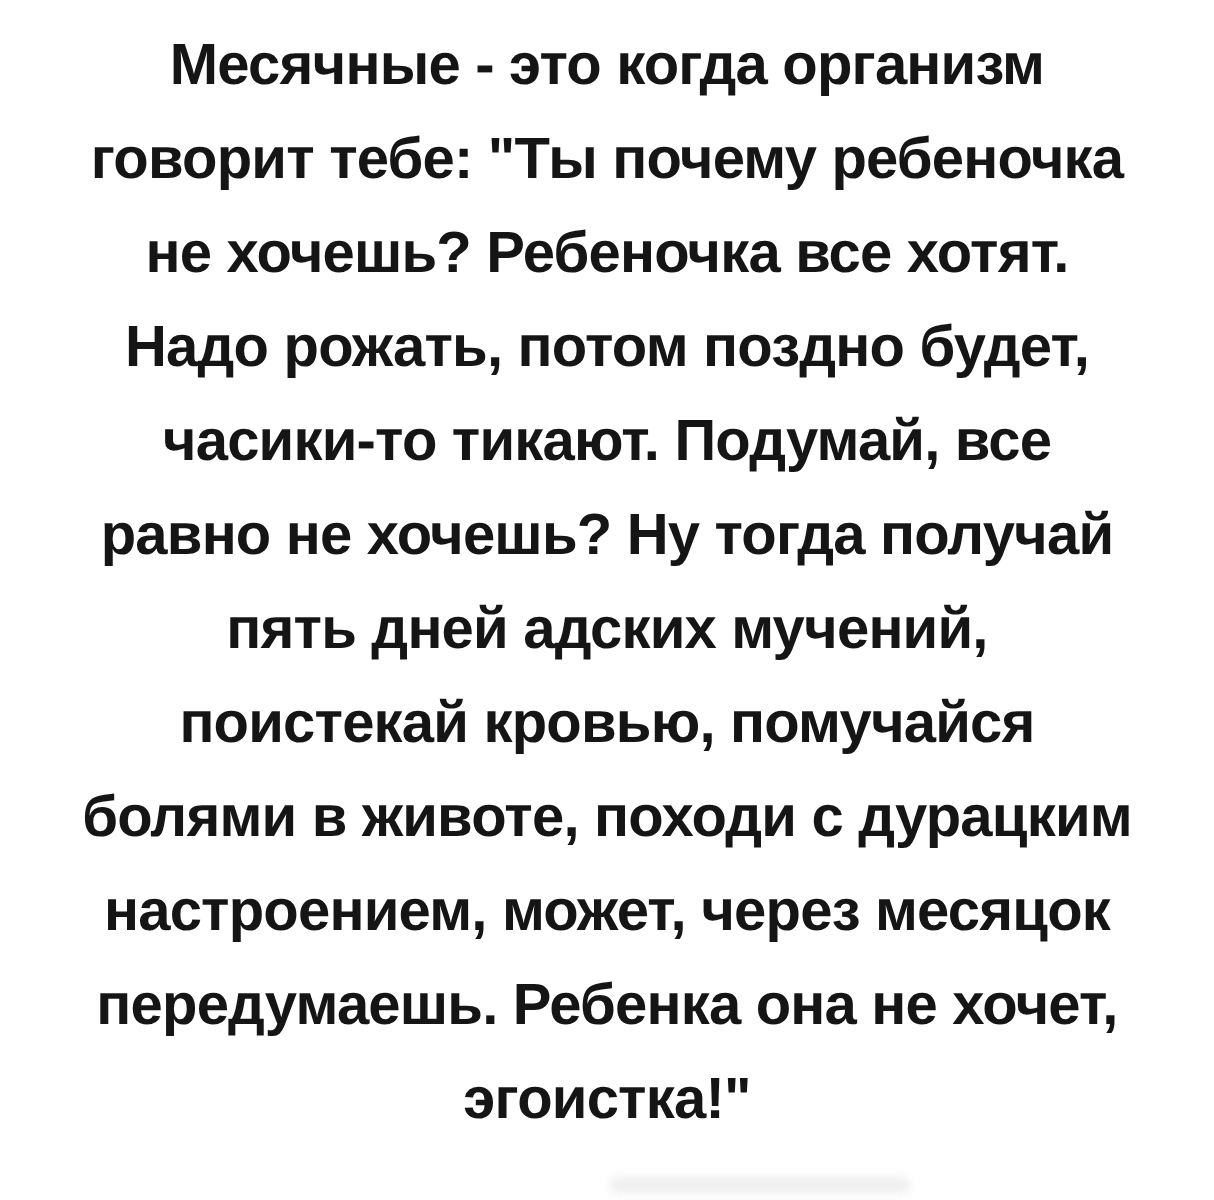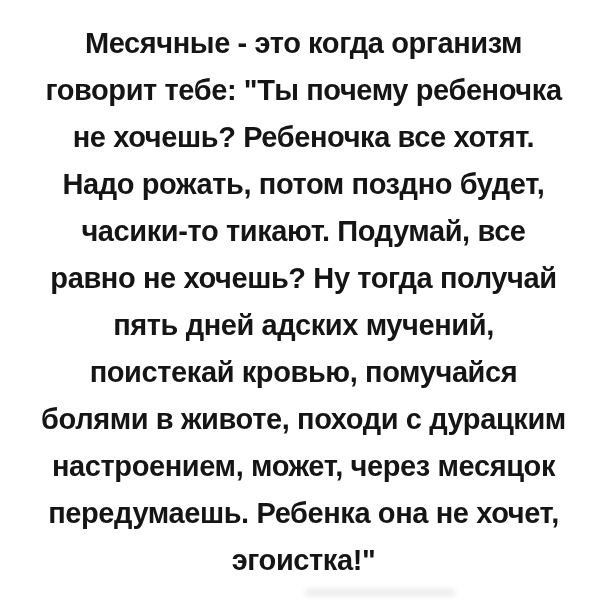--- a/index.html
+++ b/index.html
@@ -14,21 +14,21 @@
       position: relative;
       font-family: "Liberation Sans", sans-serif;
     }
     .meme-wrap {
       width: 607px;
       height: 600px;
       display: flex;
       align-items: flex-start;
       justify-content: center;
       box-sizing: border-box;
-      padding-top: 20px;
+      padding-top: 10px;
     }
     .meme-text {
       width: 100%;
       text-align: center;
       font-weight: bold;
       font-size: 29px;
       line-height: 47px;
       letter-spacing: -0.4px;
       color: #151515;
       white-space: pre-line;

